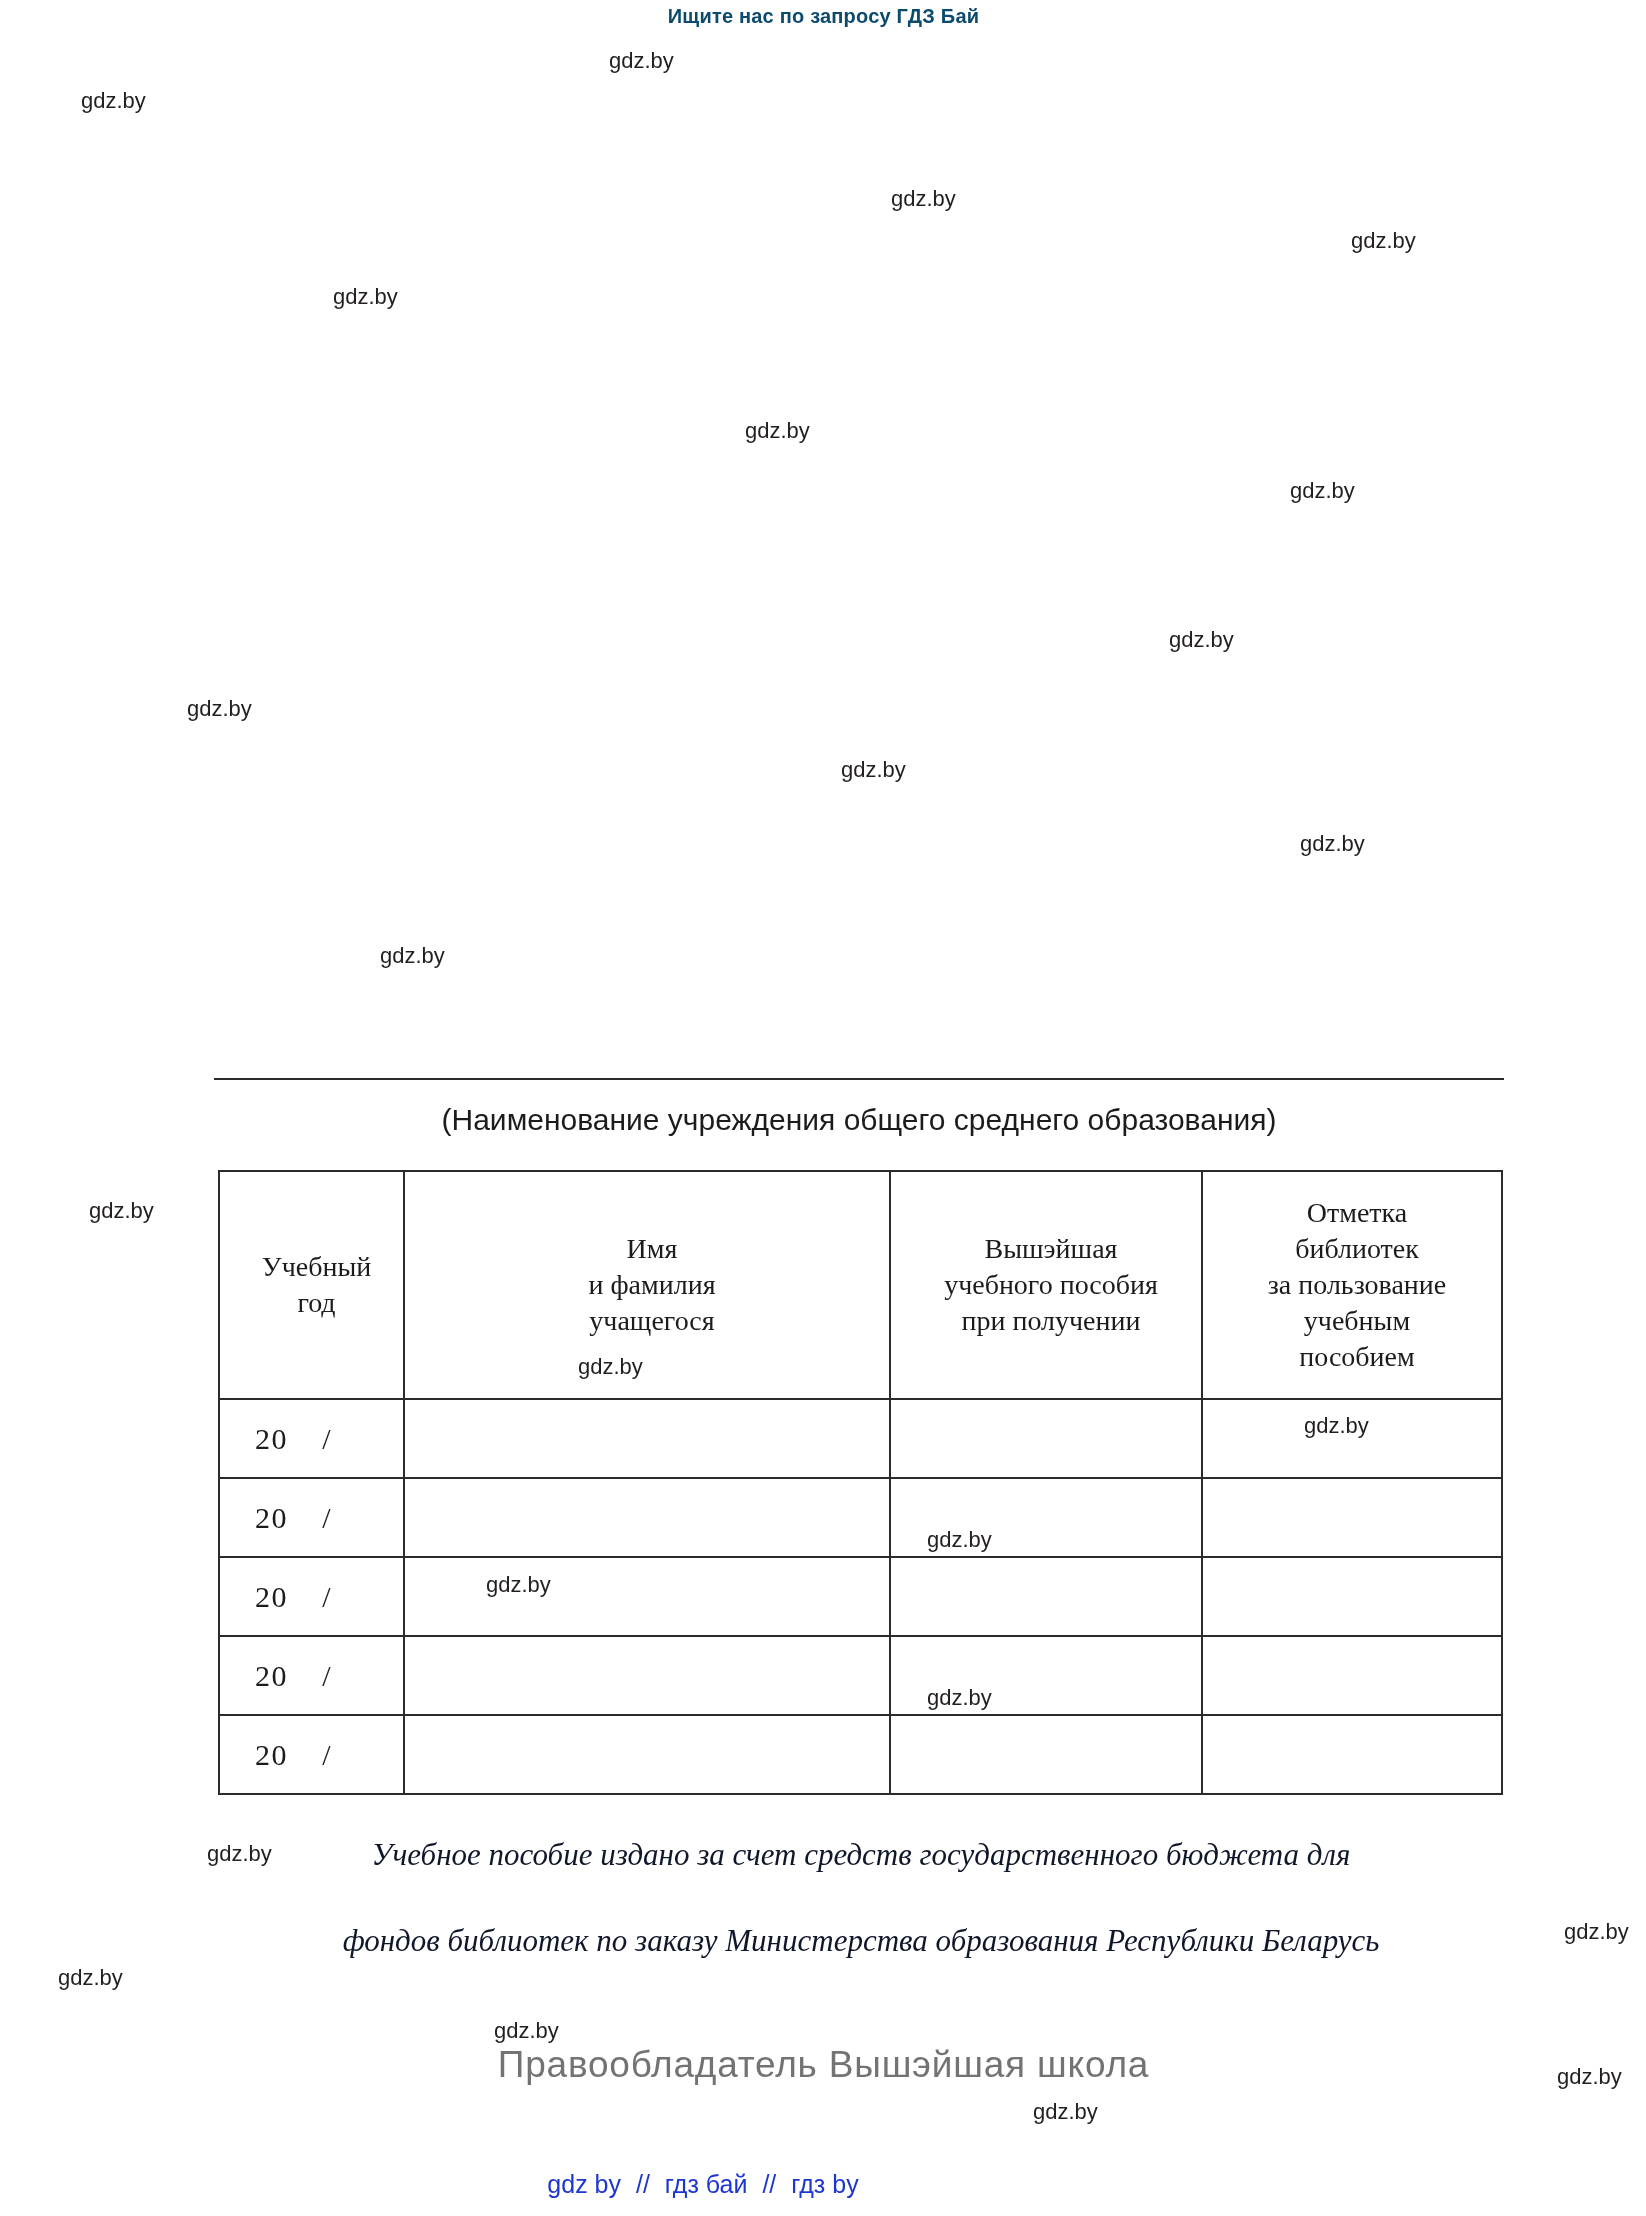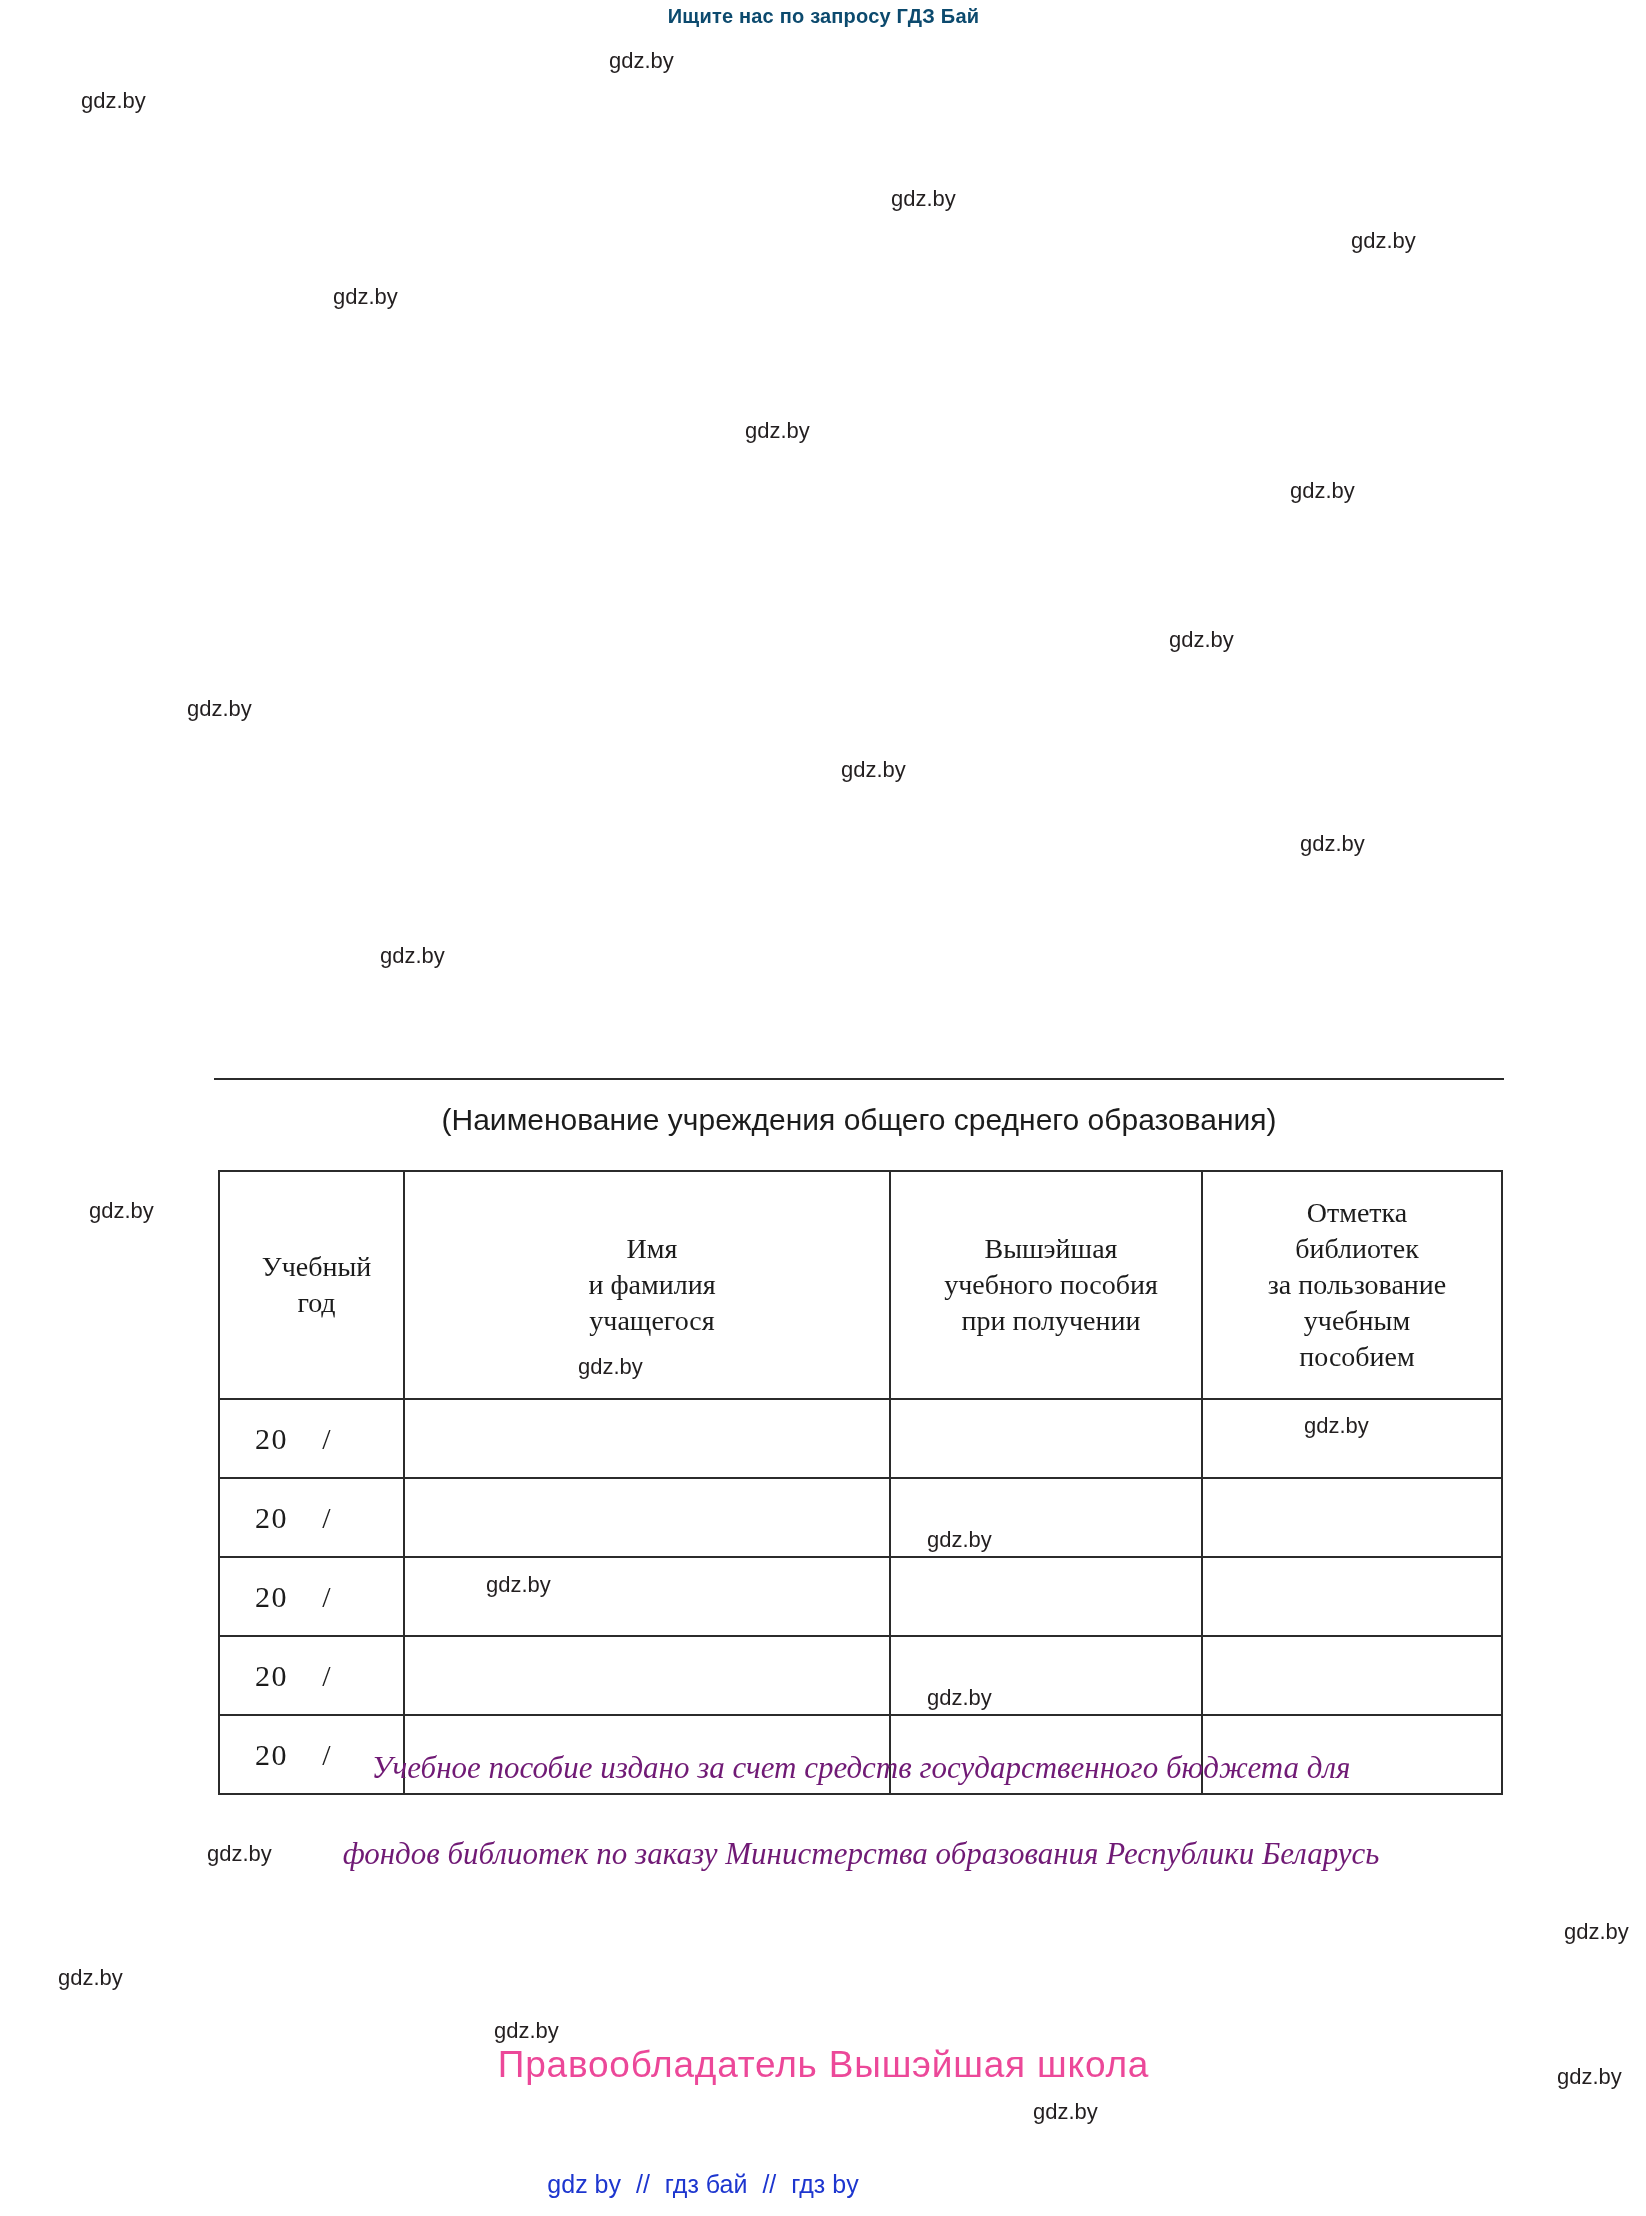--- a/index.html
+++ b/index.html
@@ -120,42 +120,42 @@
     color: #231f20;
     white-space: nowrap;
     line-height: 1;
     font-weight: normal;
   }
 
   
   .notice {
     position: absolute;
     left: 216px;
-    top: 1749px;
+    top: 1836px;
     width: 1290px;
     font-family: "Liberation Serif", serif;
     font-style: italic;
     font-size: 31px;
     line-height: 1.22;
-    color: #701a75;
+    color: #0f172a;
     text-align: justify;
     text-align-last: center;
   }
   .notice .line2 { display: block; margin-top: 48px; }
 
   
   .copyright-pink {
     position: absolute;
     left: 0;
     top: 2044px;
     width: 1647px;
     text-align: center;
     font-family: "Liberation Sans", sans-serif;
     font-size: 37px;
-    color: #ec4899;
+    color: #737373;
     letter-spacing: 0.8px;
     white-space: nowrap;
   }
 
   
   .footer-links {
     position: absolute;
     left: 0;
     top: 2170px;
     width: 1406px;

